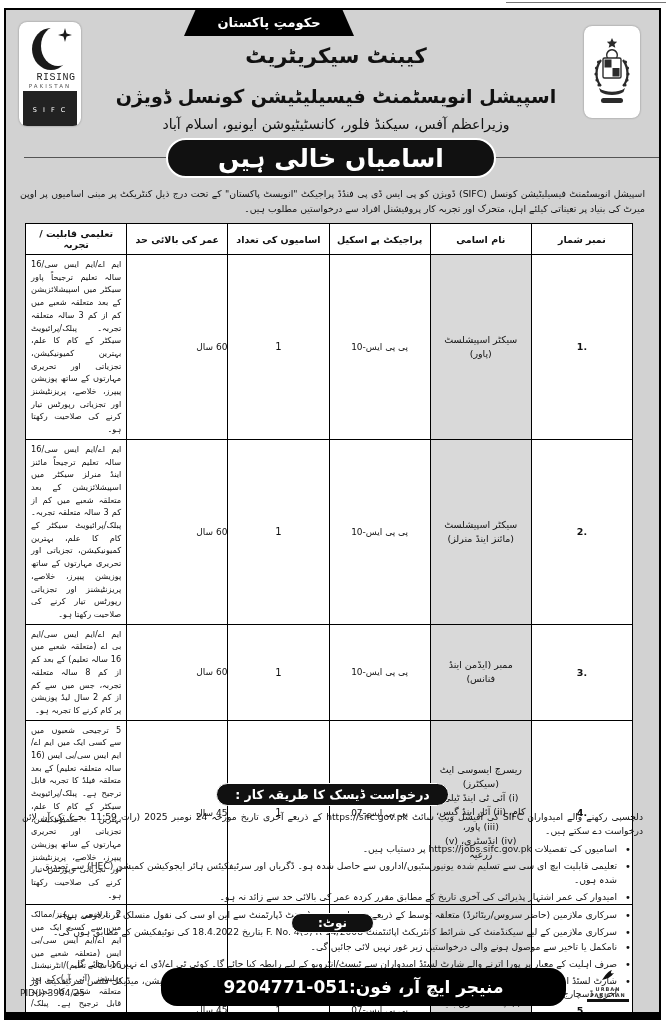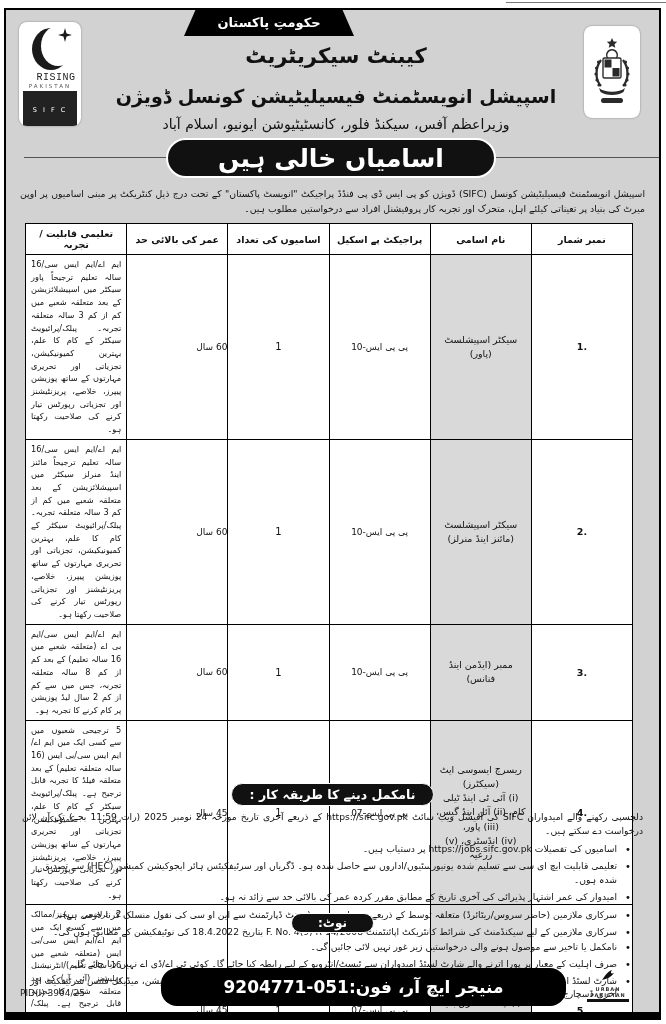--- a/index.html
+++ b/index.html
@@ -214,21 +214,21 @@
           <td class="c-scale">پی پی ایس-07</td>
           <td class="c-count">1</td>
           <td class="c-age">45 سال</td>
           <td class="c-qual">2 ترجیحی ریجنز/ممالک میں سے کسی ایک میں ایم اے/ایم ایس سی/بی ایس (متعلقہ شعبے میں 16 سالہ تعلیم)/انٹرنیشنل ریلیشنز (آئی آر) کے بعد متعلقہ شعبے کا تجربہ قابل ترجیح ہے۔ پبلک/پرائیویٹ سیکٹر کے کام کا علم، بہترین کمیونیکیشن، تجزیاتی اور تحریری مہارتوں کے ساتھ پوزیشن پیپرز، خلاصے، پریزنٹیشنز اور تجزیاتی رپورٹس تیار کرنے کی صلاحیت رکھتا ہو۔</td>
         </tr>
 
       </tbody>
     </table>
 
     <div class="proc-pill-row">
-      <span class="pill">نامکمل دینے کا طریقہ کار :</span>
+      <span class="pill">درخواست ڈیسک کا طریقہ کار :</span>
     </div>
     <div class="proc-body">
       <div class="lead">دلچسپی رکھنے والے امیدواران SIFC کی آفیشل ویب سائٹ https://sifc.gov.pk کے ذریعے آخری تاریخ مورخہ 24 نومبر 2025 (رات 11:59 بجے) تک آن لائن درخواست دے سکتے ہیں۔</div>
       <ul class="dots">
         <li>اسامیوں کی تفصیلات https://jobs.sifc.gov.pk پر دستیاب ہیں۔</li>
         <li>تعلیمی قابلیت ایچ ای سی سے تسلیم شدہ یونیورسٹیوں/اداروں سے حاصل شدہ ہو۔ ڈگریاں اور سرٹیفکیٹس ہائر ایجوکیشن کمیشن (HEC) سے تصدیق شدہ ہوں۔</li>
         <li>امیدوار کی عمر اشتہار پذیرائی کی آخری تاریخ کے مطابق مقرر کردہ عمر کی بالائی حد سے زائد نہ ہو۔</li>
         <li>سرکاری ملازمین (حاضر سروس/ریٹائرڈ) متعلقہ توسط کے ذریعے درخواست دیں (پیرنٹ ڈپارٹمنٹ سے این او سی کی نقول منسلک کرنا لازمی ہے)۔</li>
         <li>سرکاری ملازمین کے لیے سیکنڈمنٹ کی شرائط کانٹریکٹ اپائنٹمنٹ F. No. 4(9) R-14/2008 بتاریخ 18.4.2022 کی نوٹیفکیشن کے مطابق ہوں گی۔</li>
       </ul>

